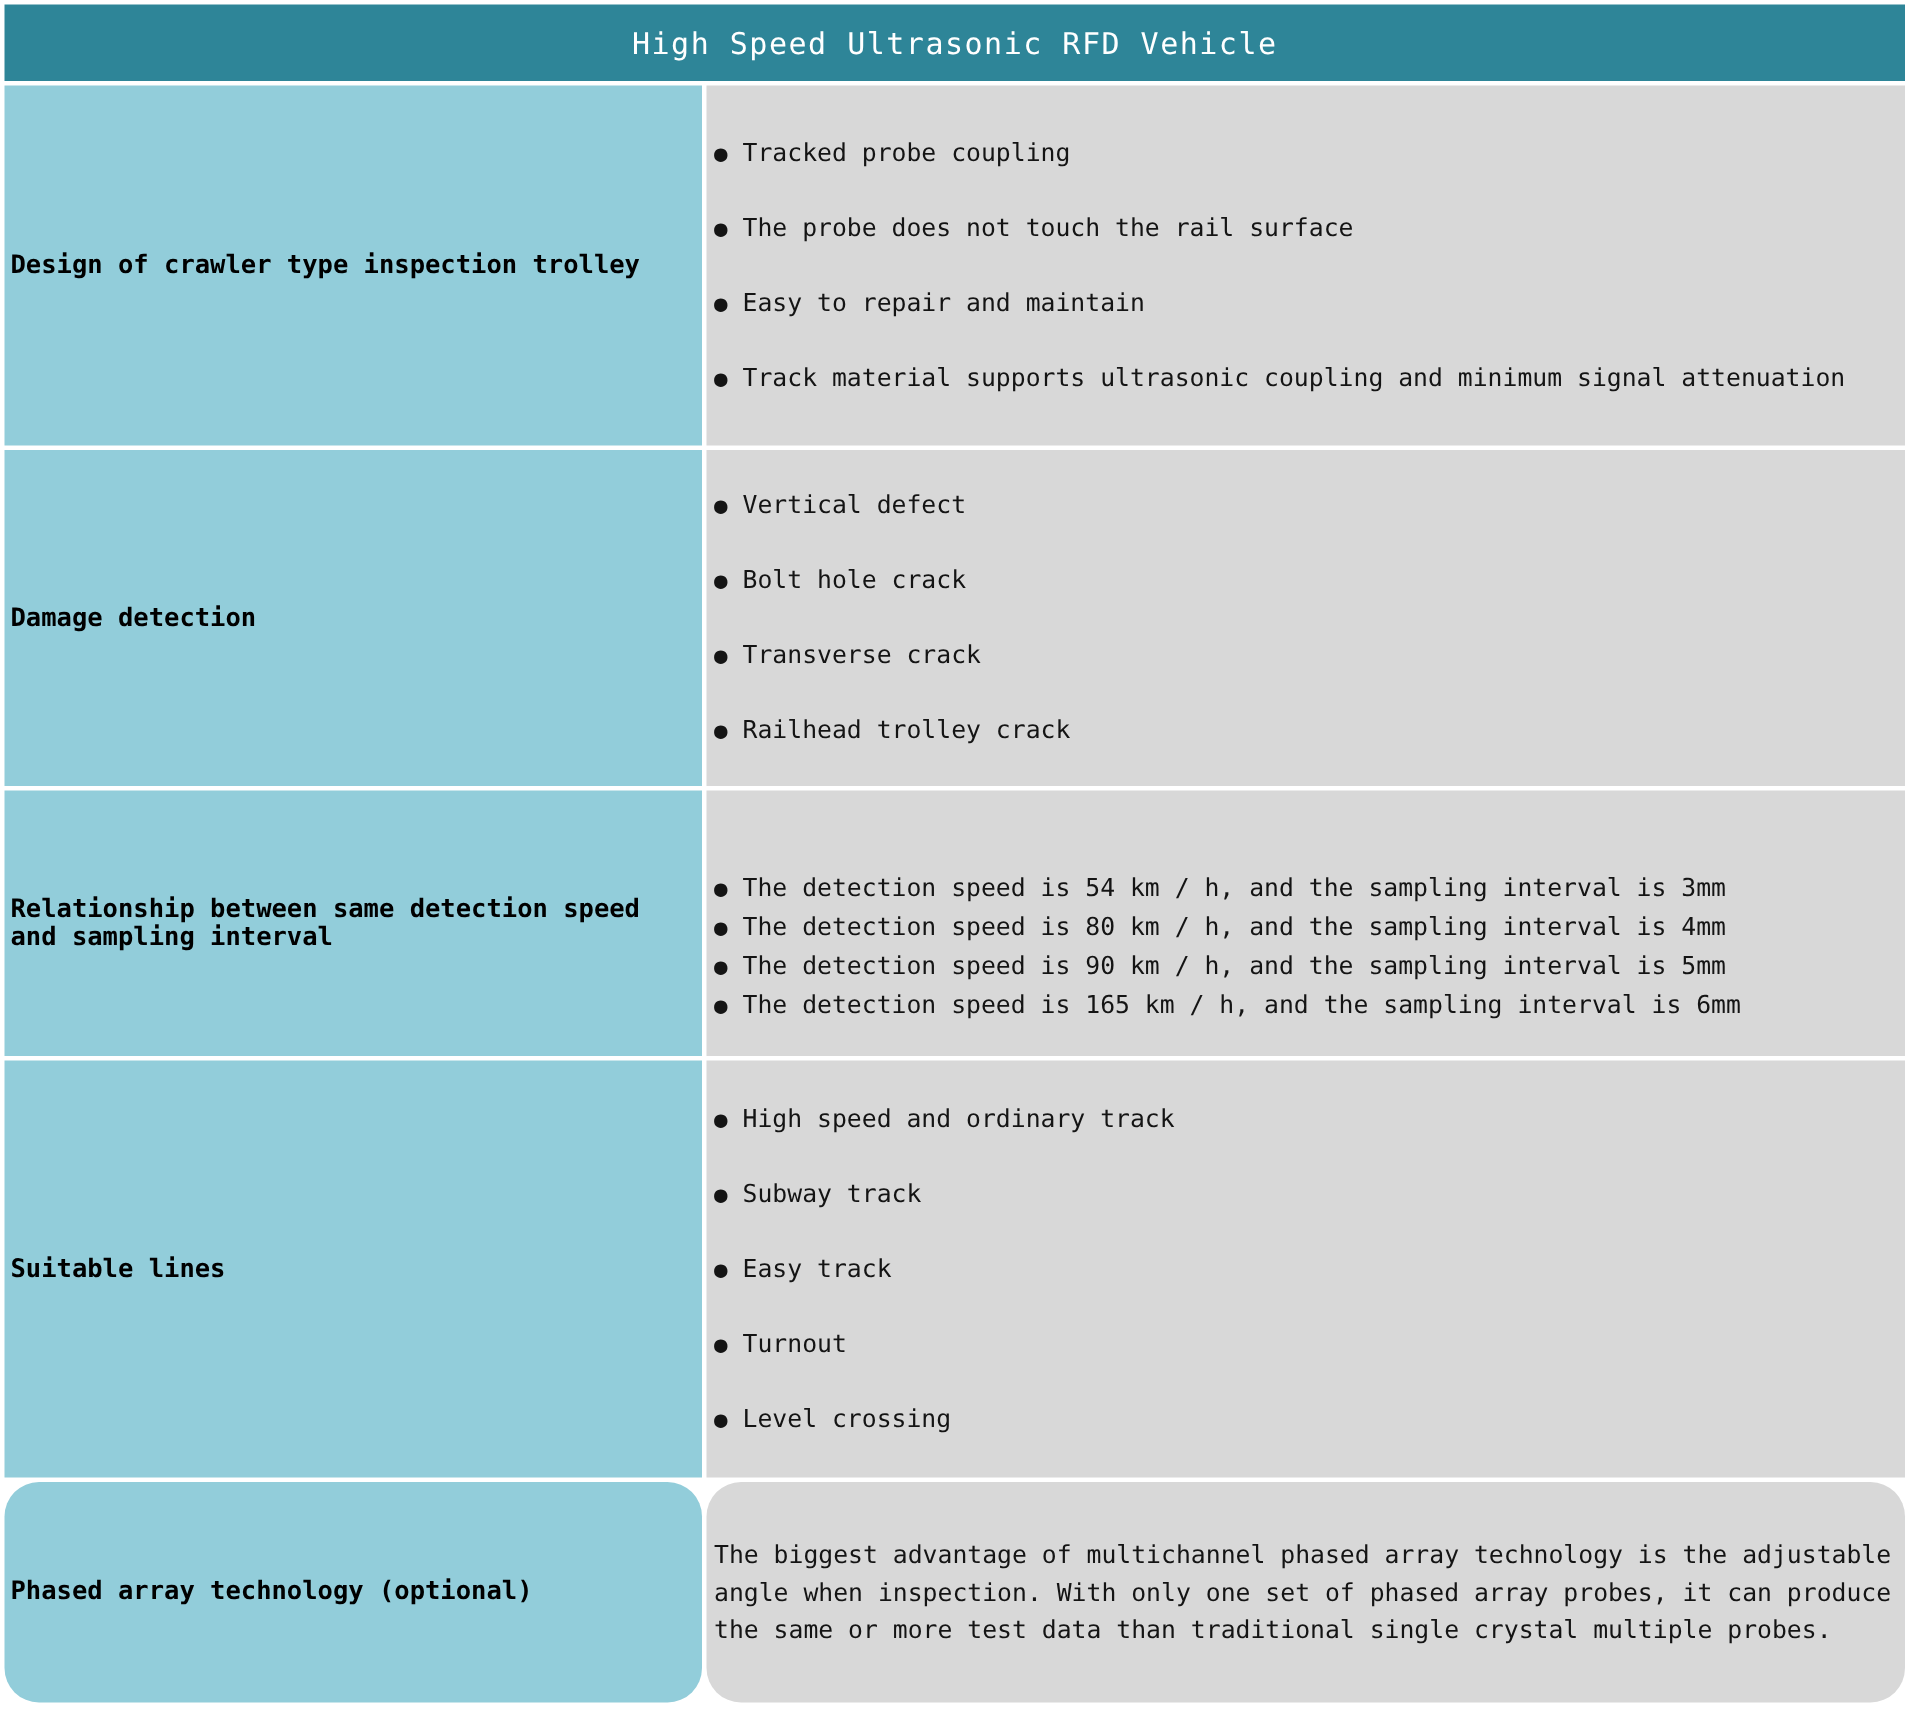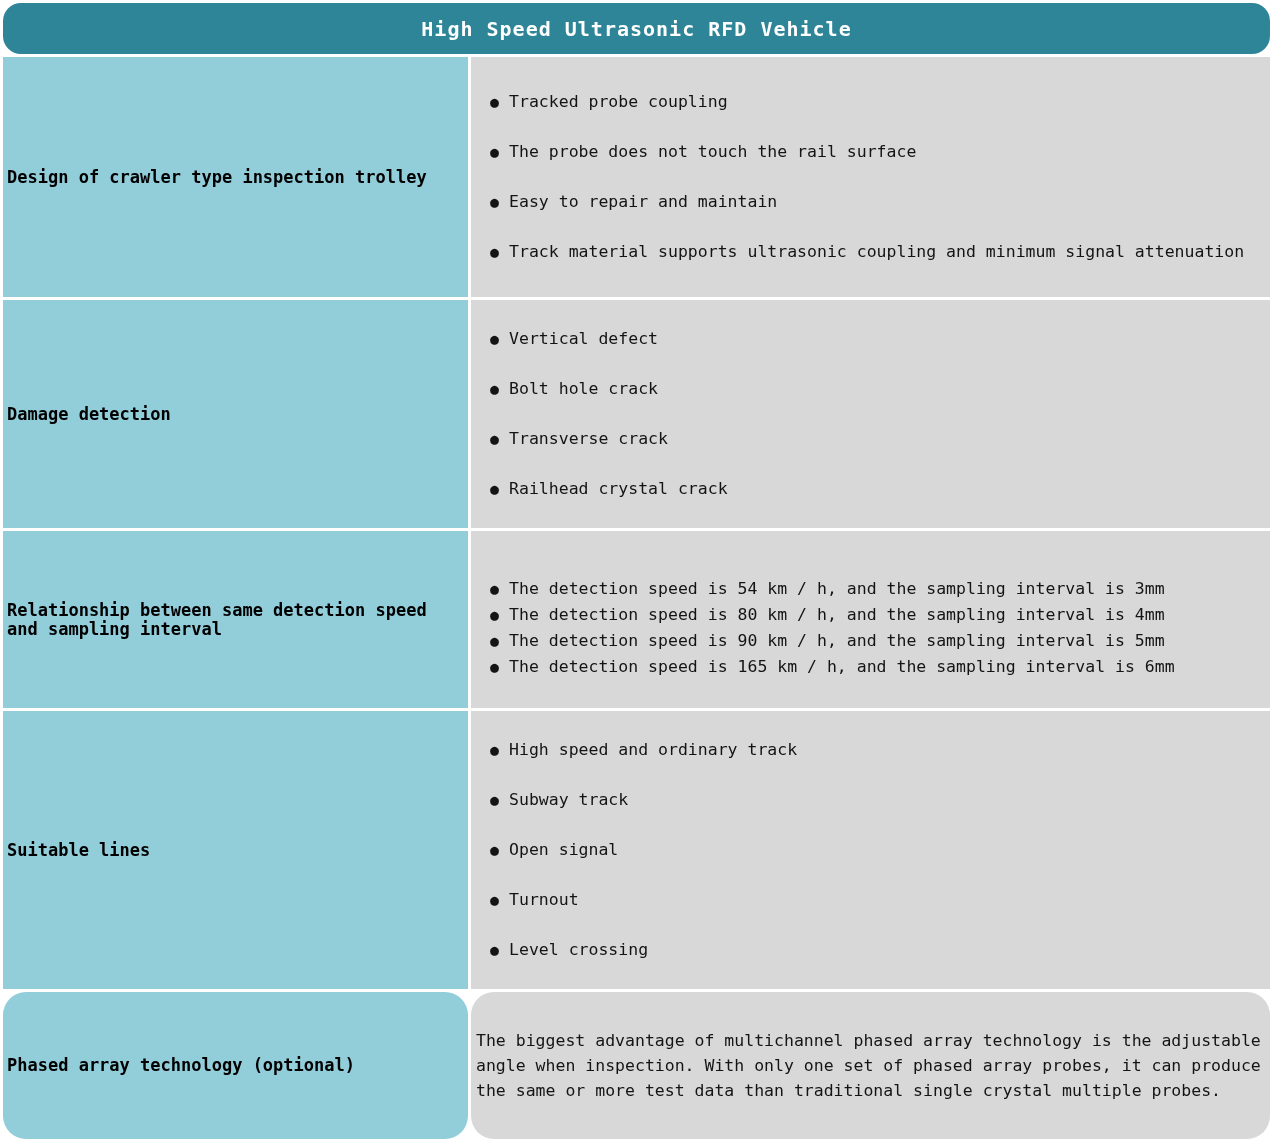--- a/index.html
+++ b/index.html
@@ -21,26 +21,25 @@
     border-spacing: 3px;
     background: #ffffff;
   }
   col.c-label   { width: 465px; }
   col.c-content { width: 799px; }
 
   th.title-cell {
     height: 49px;
     background: #2e8598;
     color: #ffffff;
-    font-weight: bold;
+    font-weight: normal;
     font-size: 20px;
     letter-spacing: 1px;
     text-align: center;
     vertical-align: middle;
-    border-radius: 18px;
   }
   td.label-cell {
     background: #92cdda;
     font-weight: bold;
     font-size: 17px;
     line-height: 19px;
     padding: 0 6px 0 4px;
     vertical-align: middle;
     text-align: left;
   }
@@ -53,21 +52,21 @@
     color: #141414;
   }
   tr.row-1 td { height: 240px; }
   tr.row-2 td { height: 224px; }
   tr.row-3 td { height: 177px; }
   tr.row-4 td { height: 278px; }
   tr.row-5 td { height: 147px; border-radius: 23px; }
 
   ul.bullet-list {
     list-style: none;
-    margin: 14px;
+    margin: 0;
     padding: 0;
   }
   ul.bullet-list li {
     line-height: 50px;
     white-space: nowrap;
   }
   ul.bullet-list.tight li {
     line-height: 25px;
   }
   ul.bullet-list.shift-down {
@@ -108,21 +107,21 @@
     </td>
   </tr>
 
   <tr class="row-2">
     <td class="label-cell">Damage detection</td>
     <td class="content-cell">
       <ul class="bullet-list">
         <li><span class="bullet">●</span><span>Vertical defect</span></li>
         <li><span class="bullet">●</span><span>Bolt hole crack</span></li>
         <li><span class="bullet">●</span><span>Transverse crack</span></li>
-        <li><span class="bullet">●</span><span>Railhead crystal crack</span></li>
+        <li><span class="bullet">●</span><span>Railhead trolley crack</span></li>
       </ul>
     </td>
   </tr>
 
   <tr class="row-3">
     <td class="label-cell">Relationship between same detection speed and sampling interval</td>
     <td class="content-cell">
       <ul class="bullet-list tight shift-down">
         <li><span class="bullet">●</span><span>The detection speed is 54 km / h, and the sampling interval is 3mm</span></li>
         <li><span class="bullet">●</span><span>The detection speed is 80 km / h, and the sampling interval is 4mm</span></li>
@@ -131,21 +130,21 @@
       </ul>
     </td>
   </tr>
 
   <tr class="row-4">
     <td class="label-cell">Suitable lines</td>
     <td class="content-cell">
       <ul class="bullet-list">
         <li><span class="bullet">●</span><span>High speed and ordinary track</span></li>
         <li><span class="bullet">●</span><span>Subway track</span></li>
-        <li><span class="bullet">●</span><span>Open signal</span></li>
+        <li><span class="bullet">●</span><span>Easy track</span></li>
         <li><span class="bullet">●</span><span>Turnout</span></li>
         <li><span class="bullet">●</span><span>Level crossing</span></li>
       </ul>
     </td>
   </tr>
 
   <tr class="row-5">
     <td class="label-cell">Phased array technology (optional)</td>
     <td class="content-cell">
       <p class="paragraph">The biggest advantage of multichannel phased array technology is the adjustable angle when inspection. With only one set of phased array probes, it can produce the same or more test data than traditional single crystal multiple probes.</p>

